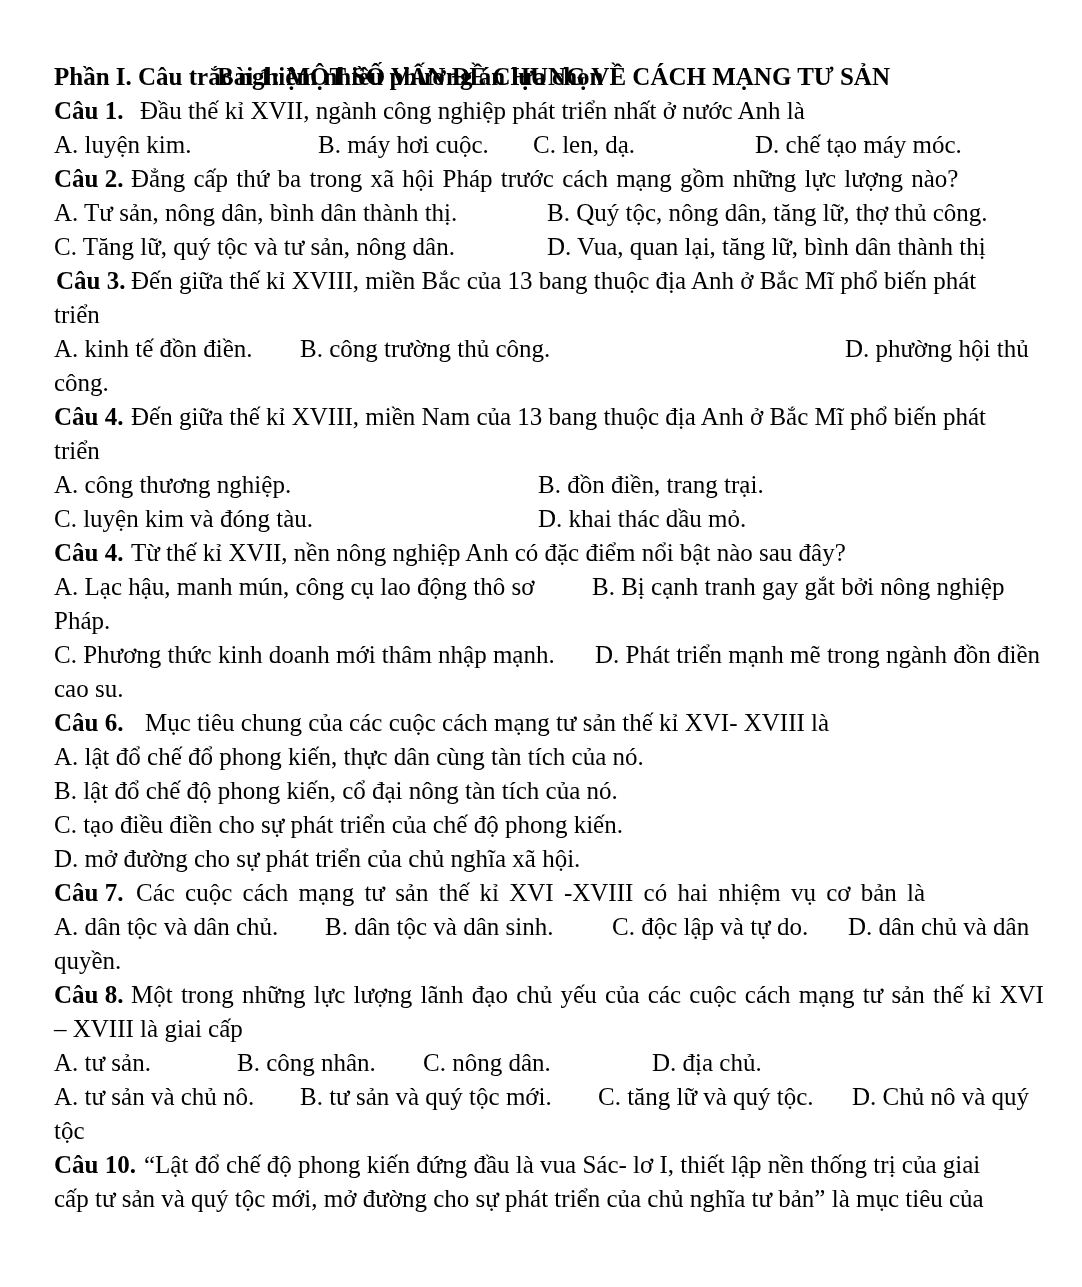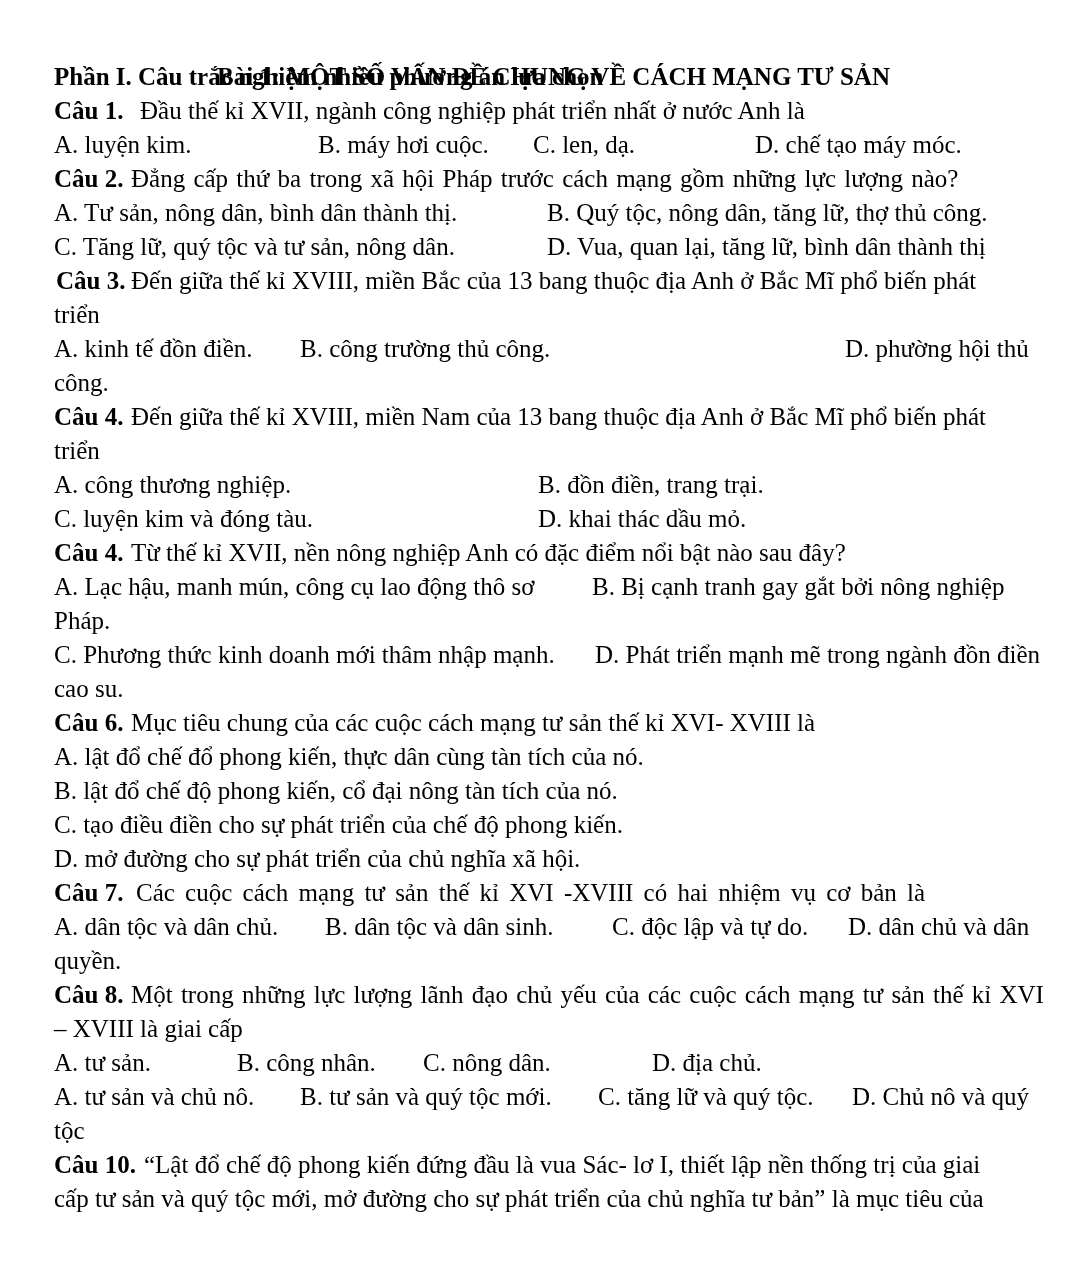--- a/index.html
+++ b/index.html
@@ -105,21 +105,21 @@
   <div class="ln">
     <span class="seg" style="left:54px">C. Phương thức kinh doanh mới thâm nhập mạnh.</span>
     <span class="seg" style="left:595px">D. Phát triển mạnh mẽ trong ngành đồn điền</span>
   </div>
   <div class="ln">
     <span class="seg" style="left:54px">cao su.</span>
   </div>
 
   <div class="ln">
     <span class="seg b" style="left:54px">Câu 6.</span>
-    <span class="seg" style="left:131px">Mục tiêu chung của các cuộc cách mạng tư sản thế kỉ XVI- XVIII là</span>
+    <span class="seg" style="left:145px">Mục tiêu chung của các cuộc cách mạng tư sản thế kỉ XVI- XVIII là</span>
   </div>
   <div class="ln">
     <span class="seg" style="left:54px">A. lật đổ chế đổ phong kiến, thực dân cùng tàn tích của nó.</span>
   </div>
   <div class="ln">
     <span class="seg" style="left:54px">B. lật đổ chế độ phong kiến, cổ đại nông tàn tích của nó.</span>
   </div>
   <div class="ln">
     <span class="seg" style="left:54px">C. tạo điều điền cho sự phát triển của chế độ phong kiến.</span>
   </div>

